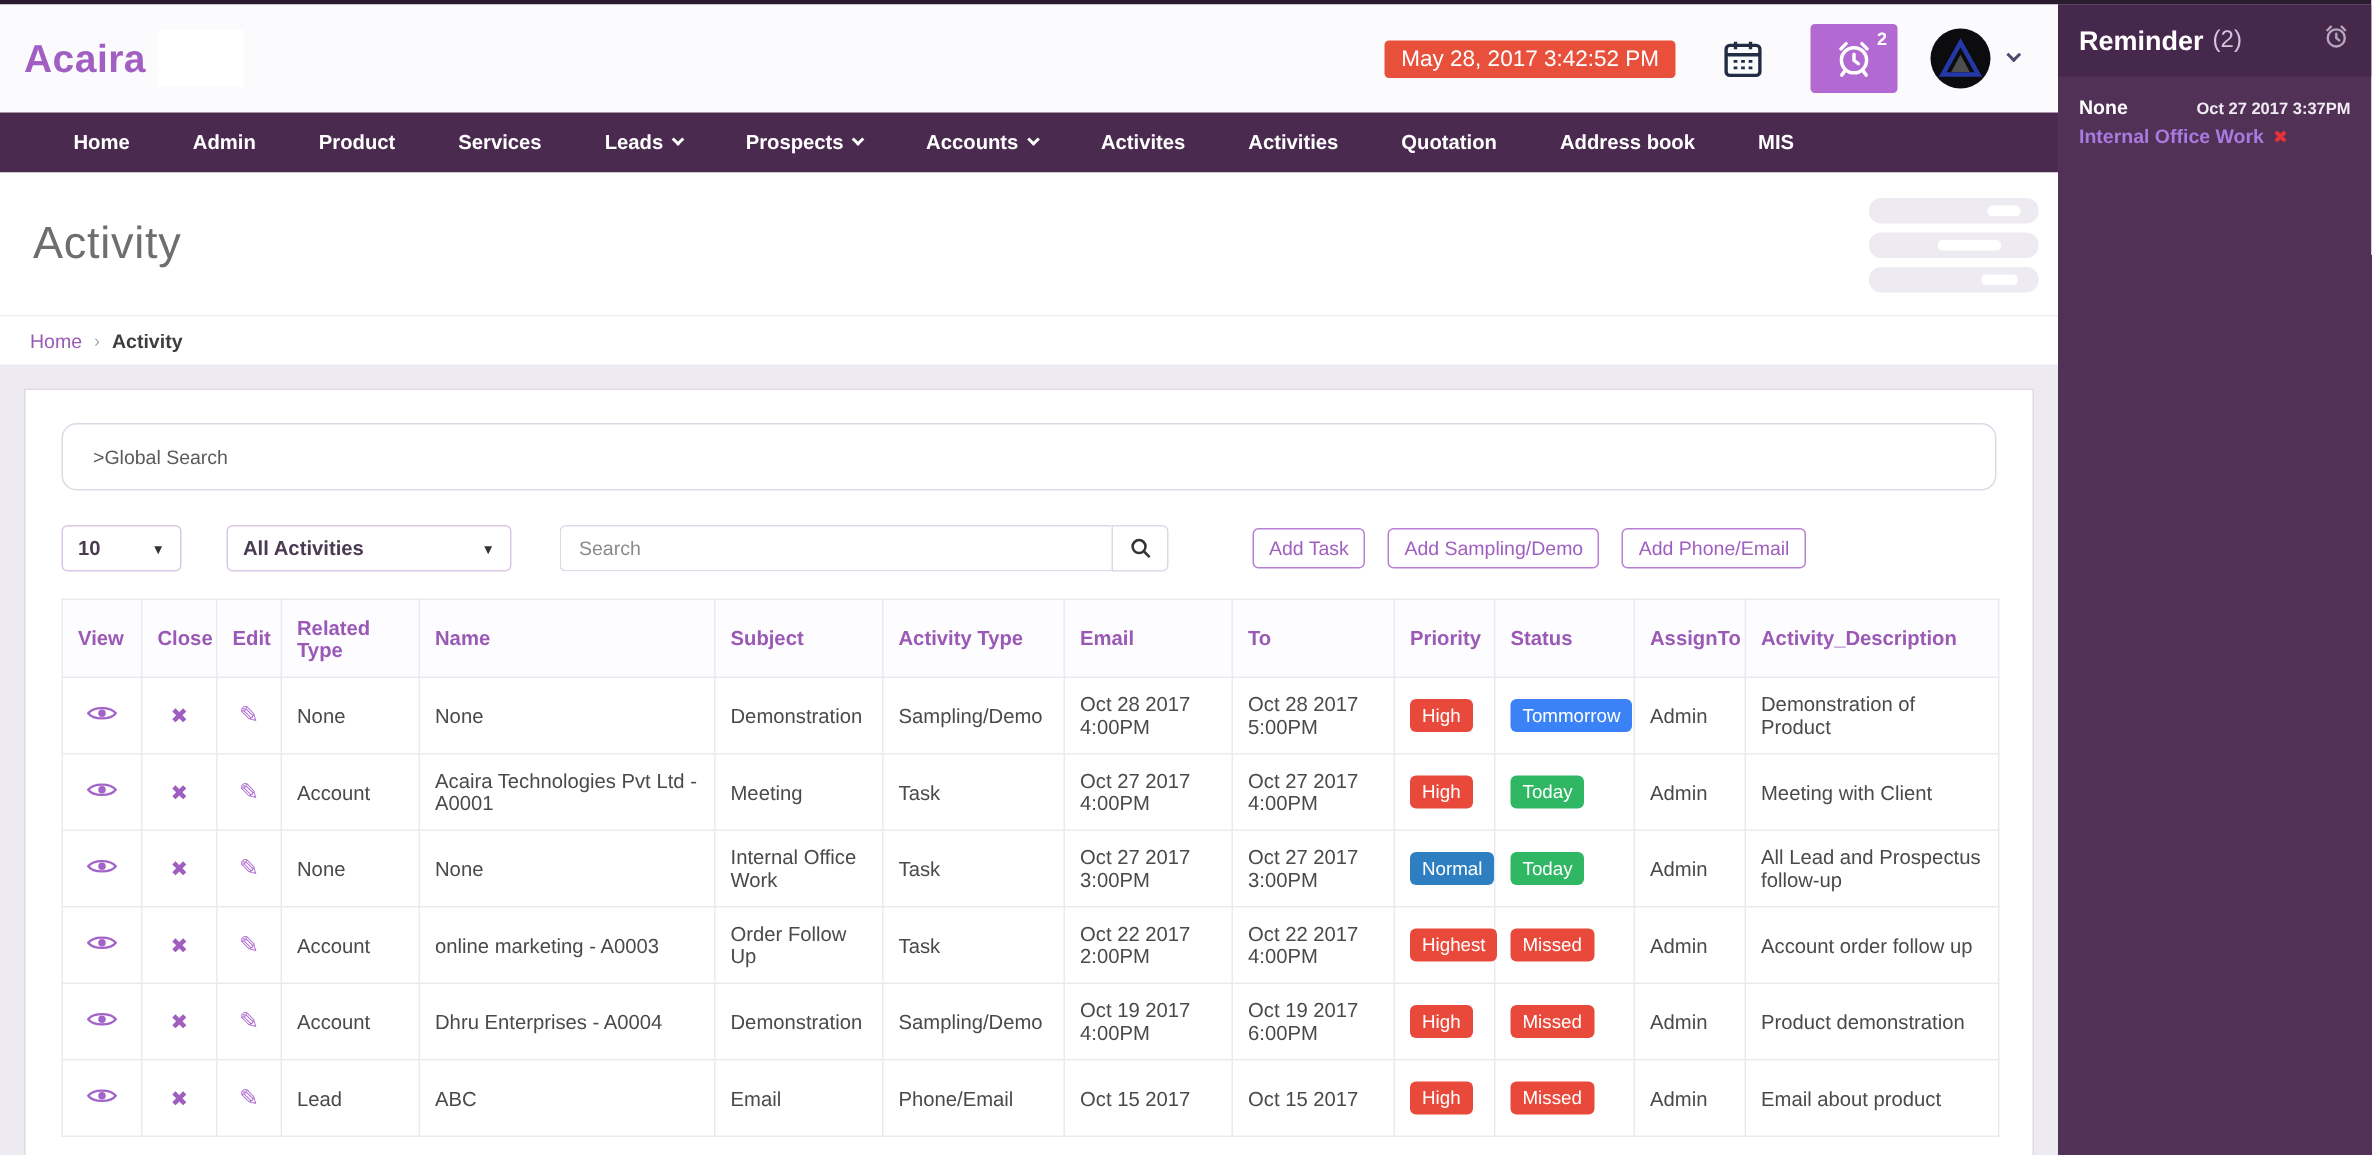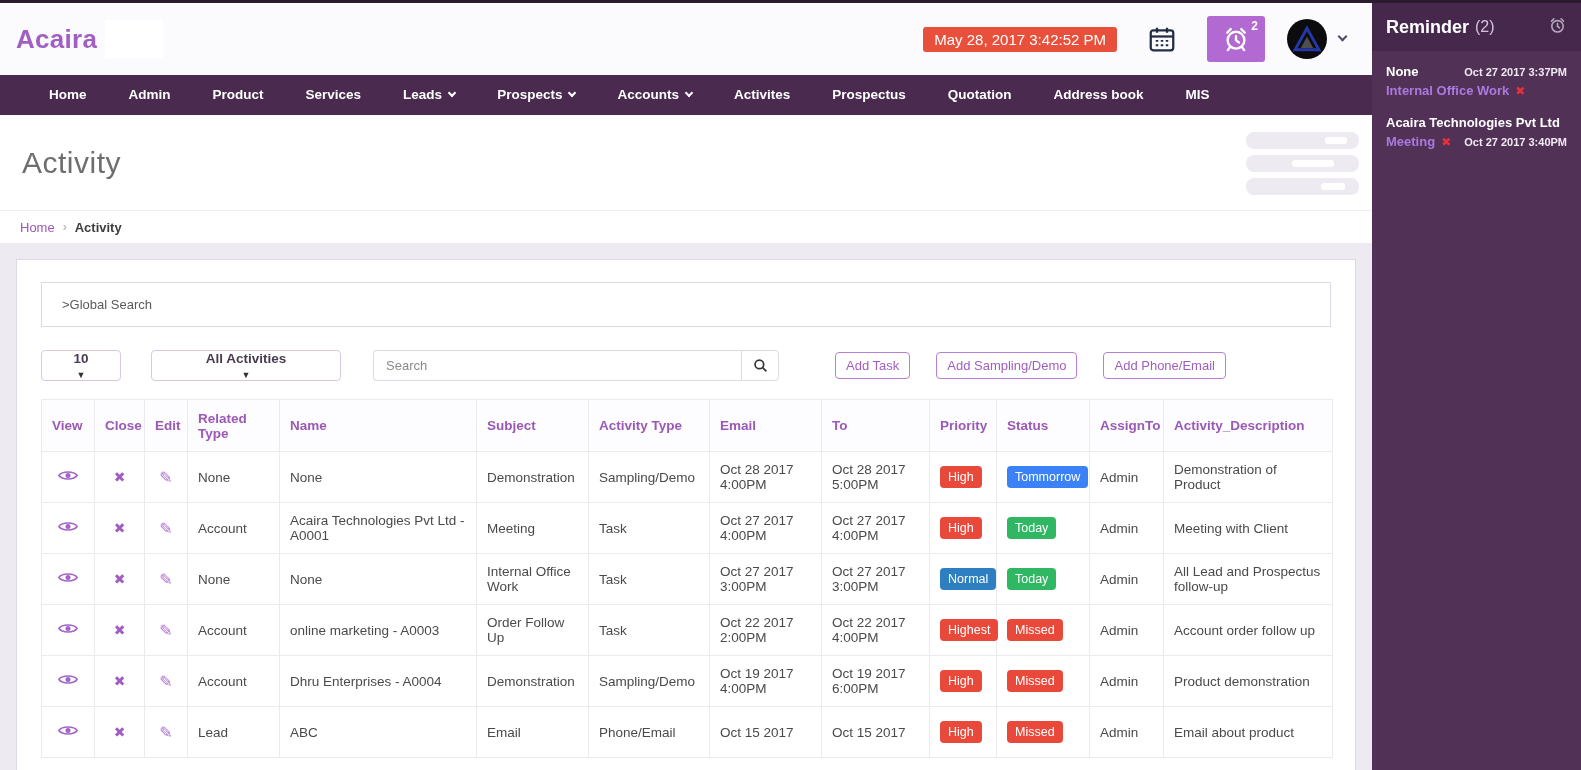--- a/index.html
+++ b/index.html
@@ -45,32 +45,32 @@
   .crumb-current { color:#3d3d3d; font-weight:700; }
 
   
   .content { flex:1; background:#edeaf1; padding:16px; overflow:hidden; }
   .panel { background:#fff; border:1px solid #ddd8e3; min-height:640px; }
   .panel-hd { padding:11px 18px; background:#fbfafc; border-bottom:1px solid #eceaf0; font-size:16px; }
   .ph-bold { font-weight:700; color:#4a4a4a; }
   .ph-light { color:#8c8c8c; font-weight:400; }
   .panel-bd { padding:22px 24px; }
 
-  .global-search { border:1px solid #ded9e6; border-radius:0; height:45px; display:flex; align-items:center; padding-left:20px; color:#5a5a5a; font-size:13px; background:#fff; cursor:pointer; }
+  .global-search { border:1px solid #ded9e6; border-radius:10px; height:45px; display:flex; align-items:center; padding-left:20px; color:#5a5a5a; font-size:13px; background:#fff; cursor:pointer; }
 
   .controls { display:flex; align-items:center; margin-top:23px; }
-  .sel { height:31px; border:1px solid #d9c7e4; border-radius:4px; background:#fff; color:#4a3b52; font-size:13.5px; font-weight:600; display:flex; align-items:center; justify-content:space-between; padding:0 10px; cursor:pointer;flex-direction:column; }
+  .sel { height:31px; border:1px solid #d9c7e4; border-radius:4px; background:#fff; color:#4a3b52; font-size:13.5px; font-weight:600; display:flex; align-items:center; justify-content:space-between; padding:0 10px; cursor:pointer; }
   .sel-size { width:80px; margin-right:30px; }
   .sel-filter { width:190px; margin-right:32px; }
   .sel-tri { font-size:9px; color:#333; }
   .search-wrap { display:flex; width:406px; }
   .search-input { flex:1; height:31px; border:1px solid #ded9e6; border-right:none; border-radius:4px 0 0 4px; padding:0 12px; font-size:13px; color:#555; outline:none; font-family:inherit; }
   .search-input::placeholder { color:#8a8a8a; }
   .search-btn { width:38px; height:31px; border:1px solid #ded9e6; border-radius:0 4px 4px 0; background:#fff; display:flex; align-items:center; justify-content:center; cursor:pointer; }
-  .add-buttons { display:flex; gap:26px; margin-left:56px;justify-content:space-between; }
+  .add-buttons { display:flex; gap:15px; margin-left:56px;justify-content:space-between; }
   .add-btn { border:1px solid #b87fd4; color:#a05fc0; background:#fff; border-radius:4px; height:27px; padding:0 10px; font-size:13px; display:flex; align-items:center; cursor:pointer; font-family:inherit; }
 
   
   table { width:100%; border-collapse:collapse; margin-top:18px; font-size:13.5px; color:#4a4a4a; table-layout:fixed; }
   th, td { border:1px solid #eceaf0; padding:8px 10px; text-align:left; vertical-align:middle; }
   th { color:#9b59b6; font-weight:700; background:#fdfcfe; height:52px; }
   td { height:51px; }
   .icon-cell { text-align:center; }
   .x-icon { color:#a05fc0; font-weight:700; font-size:14px; cursor:pointer; }
   .pencil { color:#b06fd0; font-size:16px; cursor:pointer; }
@@ -156,21 +156,21 @@
           <span class="nav-caret"></span>
         </div>
         <div class="nav-item">
           <span>Accounts</span>
           <span class="nav-caret"></span>
         </div>
         <div class="nav-item">
           <span>Activites</span>
         </div>
         <div class="nav-item">
-          <span>Prospectus</span>
+          <span>Activities</span>
         </div>
         <div class="nav-item">
           <span>Quotation</span>
         </div>
         <div class="nav-item">
           <span>Address book</span>
         </div>
         <div class="nav-item">
           <span>MIS</span>
         </div>
@@ -388,25 +388,16 @@
     <div class="sb-body">
         <div class="rem-item">
           <div class="rem-line">
             <span class="rem-name">None</span>
             <span class="rem-date">Oct 27 2017 3:37PM</span>
           </div>
           <div class="rem-line">
             <span class="rem-activity">Internal Office Work<span class="rem-x">✖</span></span>
           </div>
         </div>
-        <div class="rem-item">
-          <div class="rem-line">
-            <span class="rem-name">Acaira Technologies Pvt Ltd</span>
-          </div>
-          <div class="rem-line">
-            <span class="rem-activity">Meeting<span class="rem-x">✖</span></span>
-            <span class="rem-date">Oct 27 2017 3:40PM</span>
-          </div>
-        </div>
       </div>
   </div>
 
 </div>
 
 </body></html>

